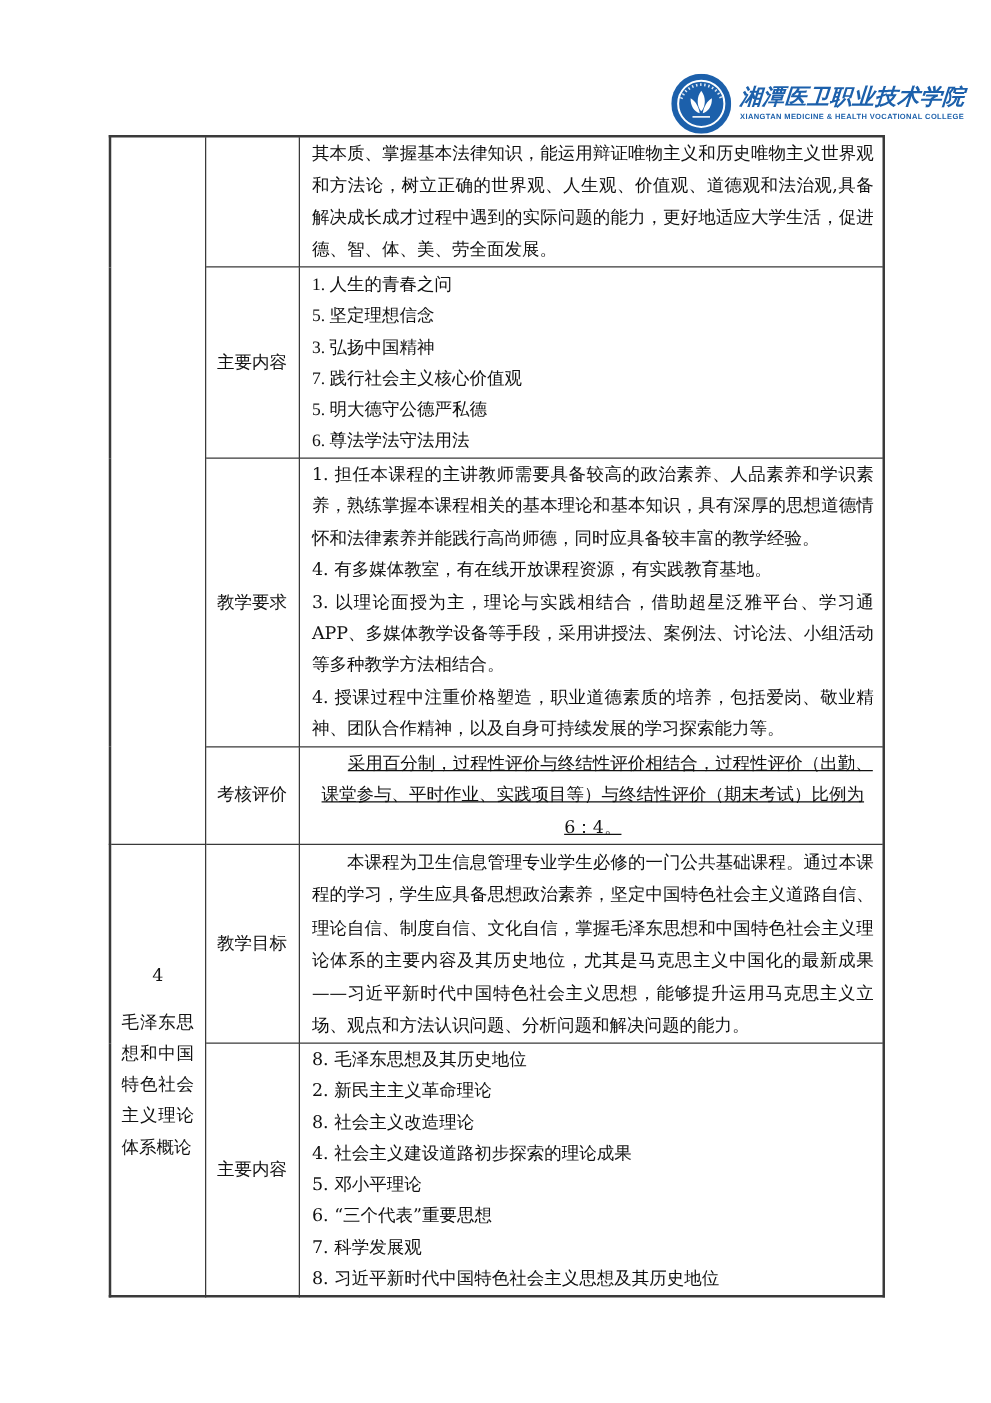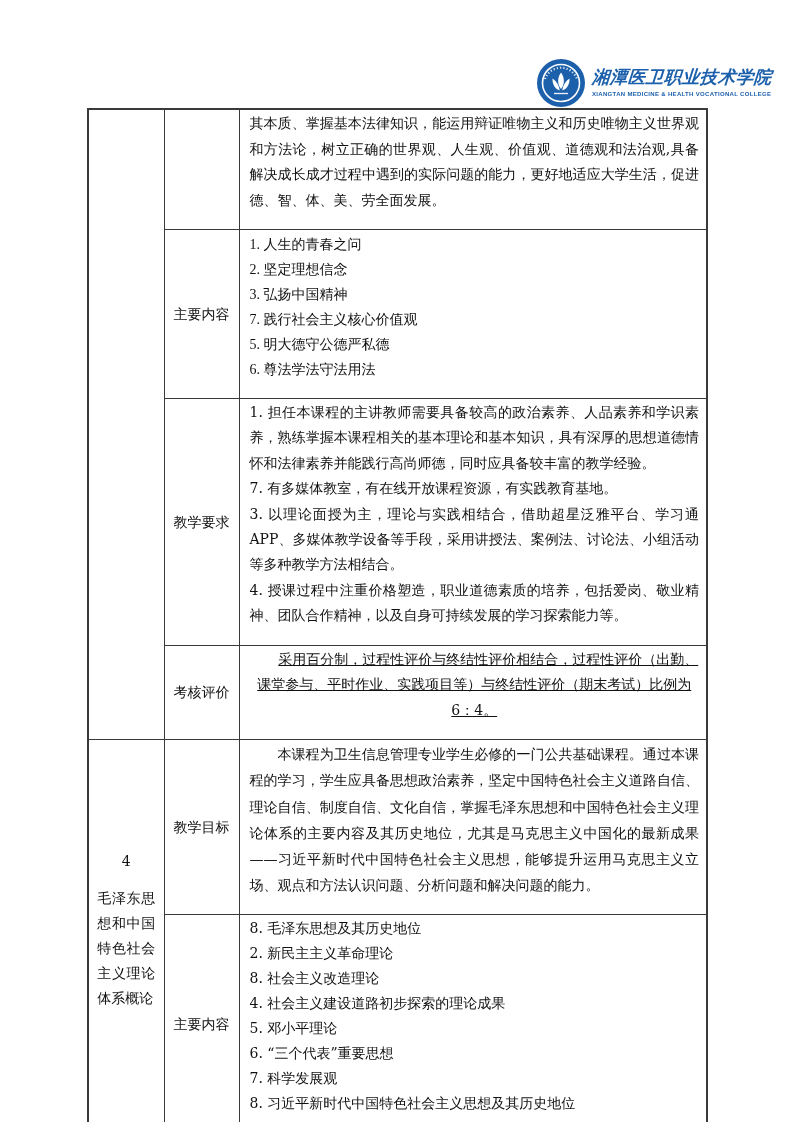--- a/index.html
+++ b/index.html
@@ -51,21 +51,21 @@
     font-size: 14px;
     overflow: hidden;
   }
   td.label-cell {
     text-align: center;
     line-height: 20px;
     padding: 0 4px;
   }
   td.content-cell {
     text-align: justify;
-    padding: 1px 7px 16px 10px;
+    padding: 1px 7px 0 10px;
   }
   tr.r1 td { height: 103px; }
   tr.r2 td { height: 151px; }
   tr.r3 td { height: 229px; }
   tr.r4 td { height: 77px; text-align: center; }
   tr.r5 td { height: 158px; }
   tr.r6 td { height: 200px; }
 
   tr.r1 .content-cell { line-height: 25.5px; }
   tr.r2 .content-cell { line-height: 25px; padding-top: 2px; font-family: Liberation Serif, serif; }
@@ -117,33 +117,33 @@
         <tr class="r1">
       <td class="course-cell" rowspan="4"></td>
       <td class="label-cell"></td>
       <td class="content-cell">其本质、掌握基本法律知识，能运用辩证唯物主义和历史唯物主义世界观和方法论，树立正确的世界观、人生观、价值观、道德观和法治观,具备解决成长成才过程中遇到的实际问题的能力，更好地适应大学生活，促进德、智、体、美、劳全面发展。</td>
     </tr>
 
     <tr class="r2">
       <td class="label-cell">主要内容</td>
       <td class="content-cell">
         <div>1. 人生的青春之问</div>
-        <div>2. 坚定理想信念</div>
+        <div>5. 坚定理想信念</div>
         <div>3. 弘扬中国精神</div>
         <div>7. 践行社会主义核心价值观</div>
         <div>5. 明大德守公德严私德</div>
         <div>6. 尊法学法守法用法</div>
       </td>
     </tr>
 
     <tr class="r3">
       <td class="label-cell">教学要求</td>
       <td class="content-cell">
         <div>1. 担任本课程的主讲教师需要具备较高的政治素养、人品素养和学识素养，熟练掌握本课程相关的基本理论和基本知识，具有深厚的思想道德情怀和法律素养并能践行高尚师德，同时应具备较丰富的教学经验。</div>
-        <div>7. 有多媒体教室，有在线开放课程资源，有实践教育基地。</div>
+        <div>4. 有多媒体教室，有在线开放课程资源，有实践教育基地。</div>
         <div>3. 以理论面授为主，理论与实践相结合，借助超星泛雅平台、学习通 APP、多媒体教学设备等手段，采用讲授法、案例法、讨论法、小组活动等多种教学方法相结合。</div>
         <div>4. 授课过程中注重价格塑造，职业道德素质的培养，包括爱岗、敬业精神、团队合作精神，以及自身可持续发展的学习探索能力等。</div>
       </td>
     </tr>
 
     <tr class="r4">
       <td class="label-cell">考核评价</td>
       <td class="content-cell">采用百分制，过程性评价与终结性评价相结合，过程性评价（出勤、课堂参与、平时作业、实践项目等）与终结性评价（期末考试）比例为 6：4。</td>
     </tr>
 

